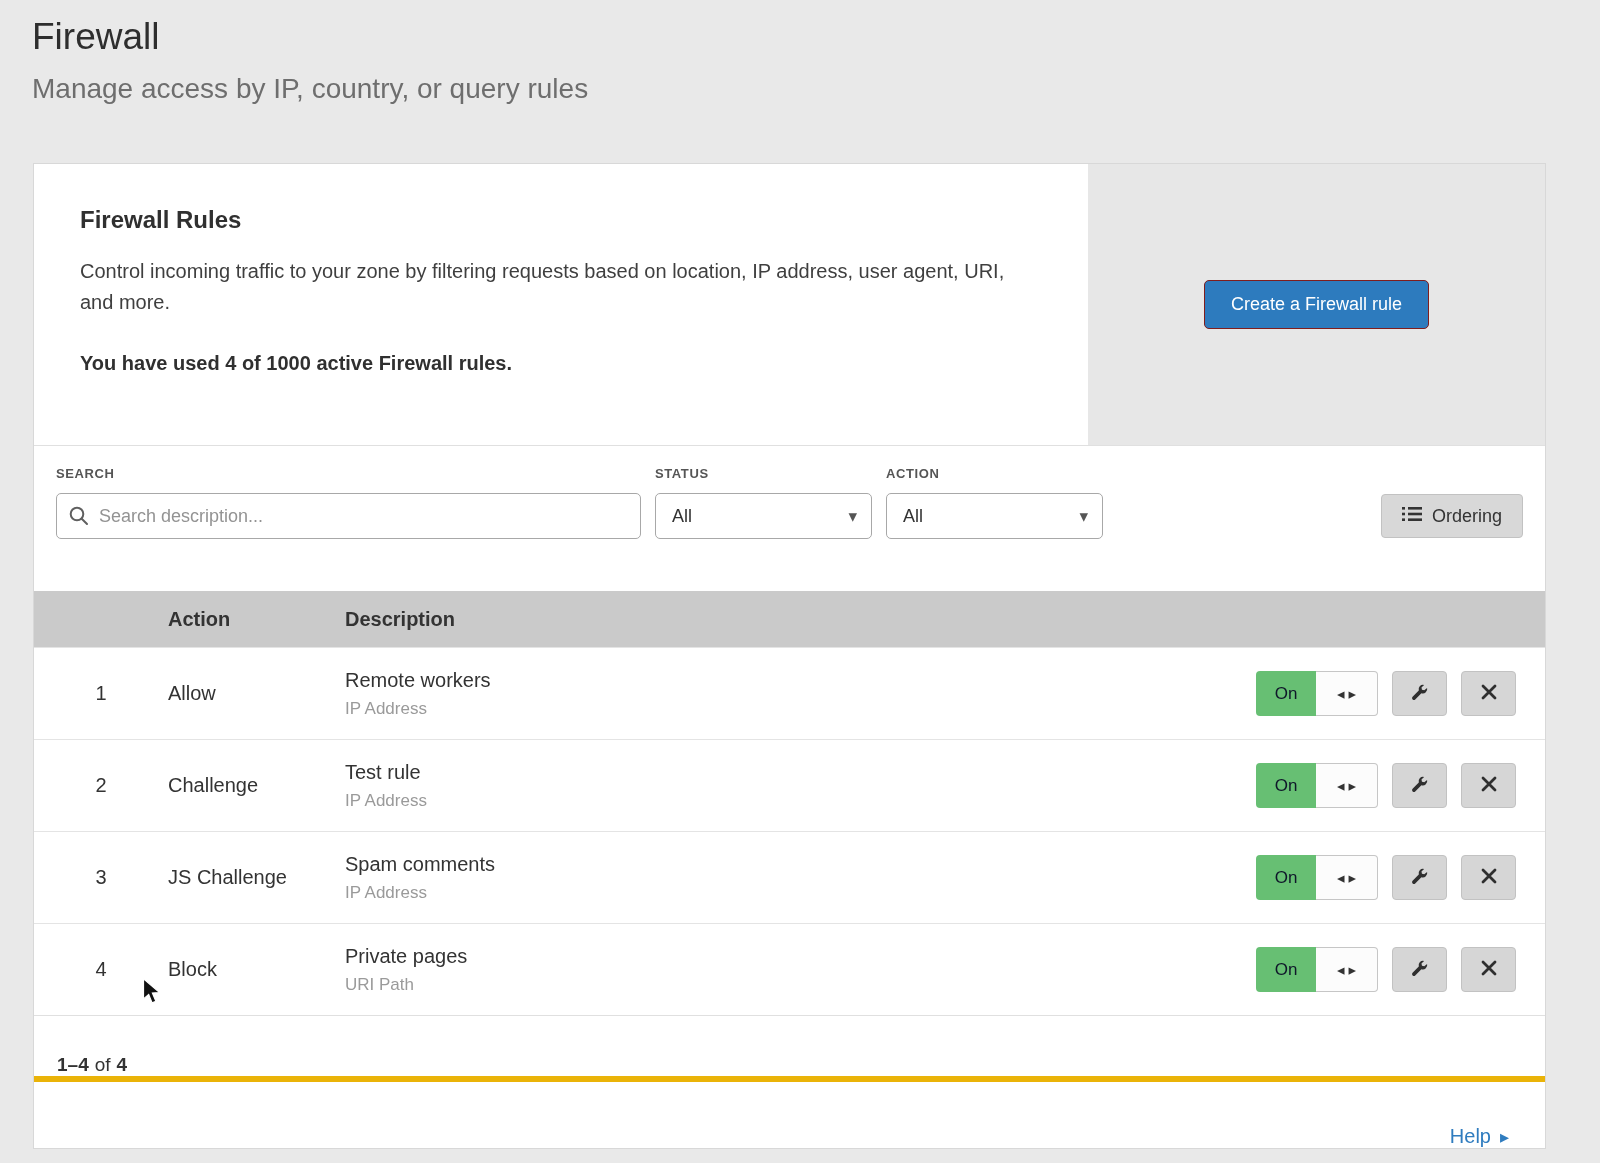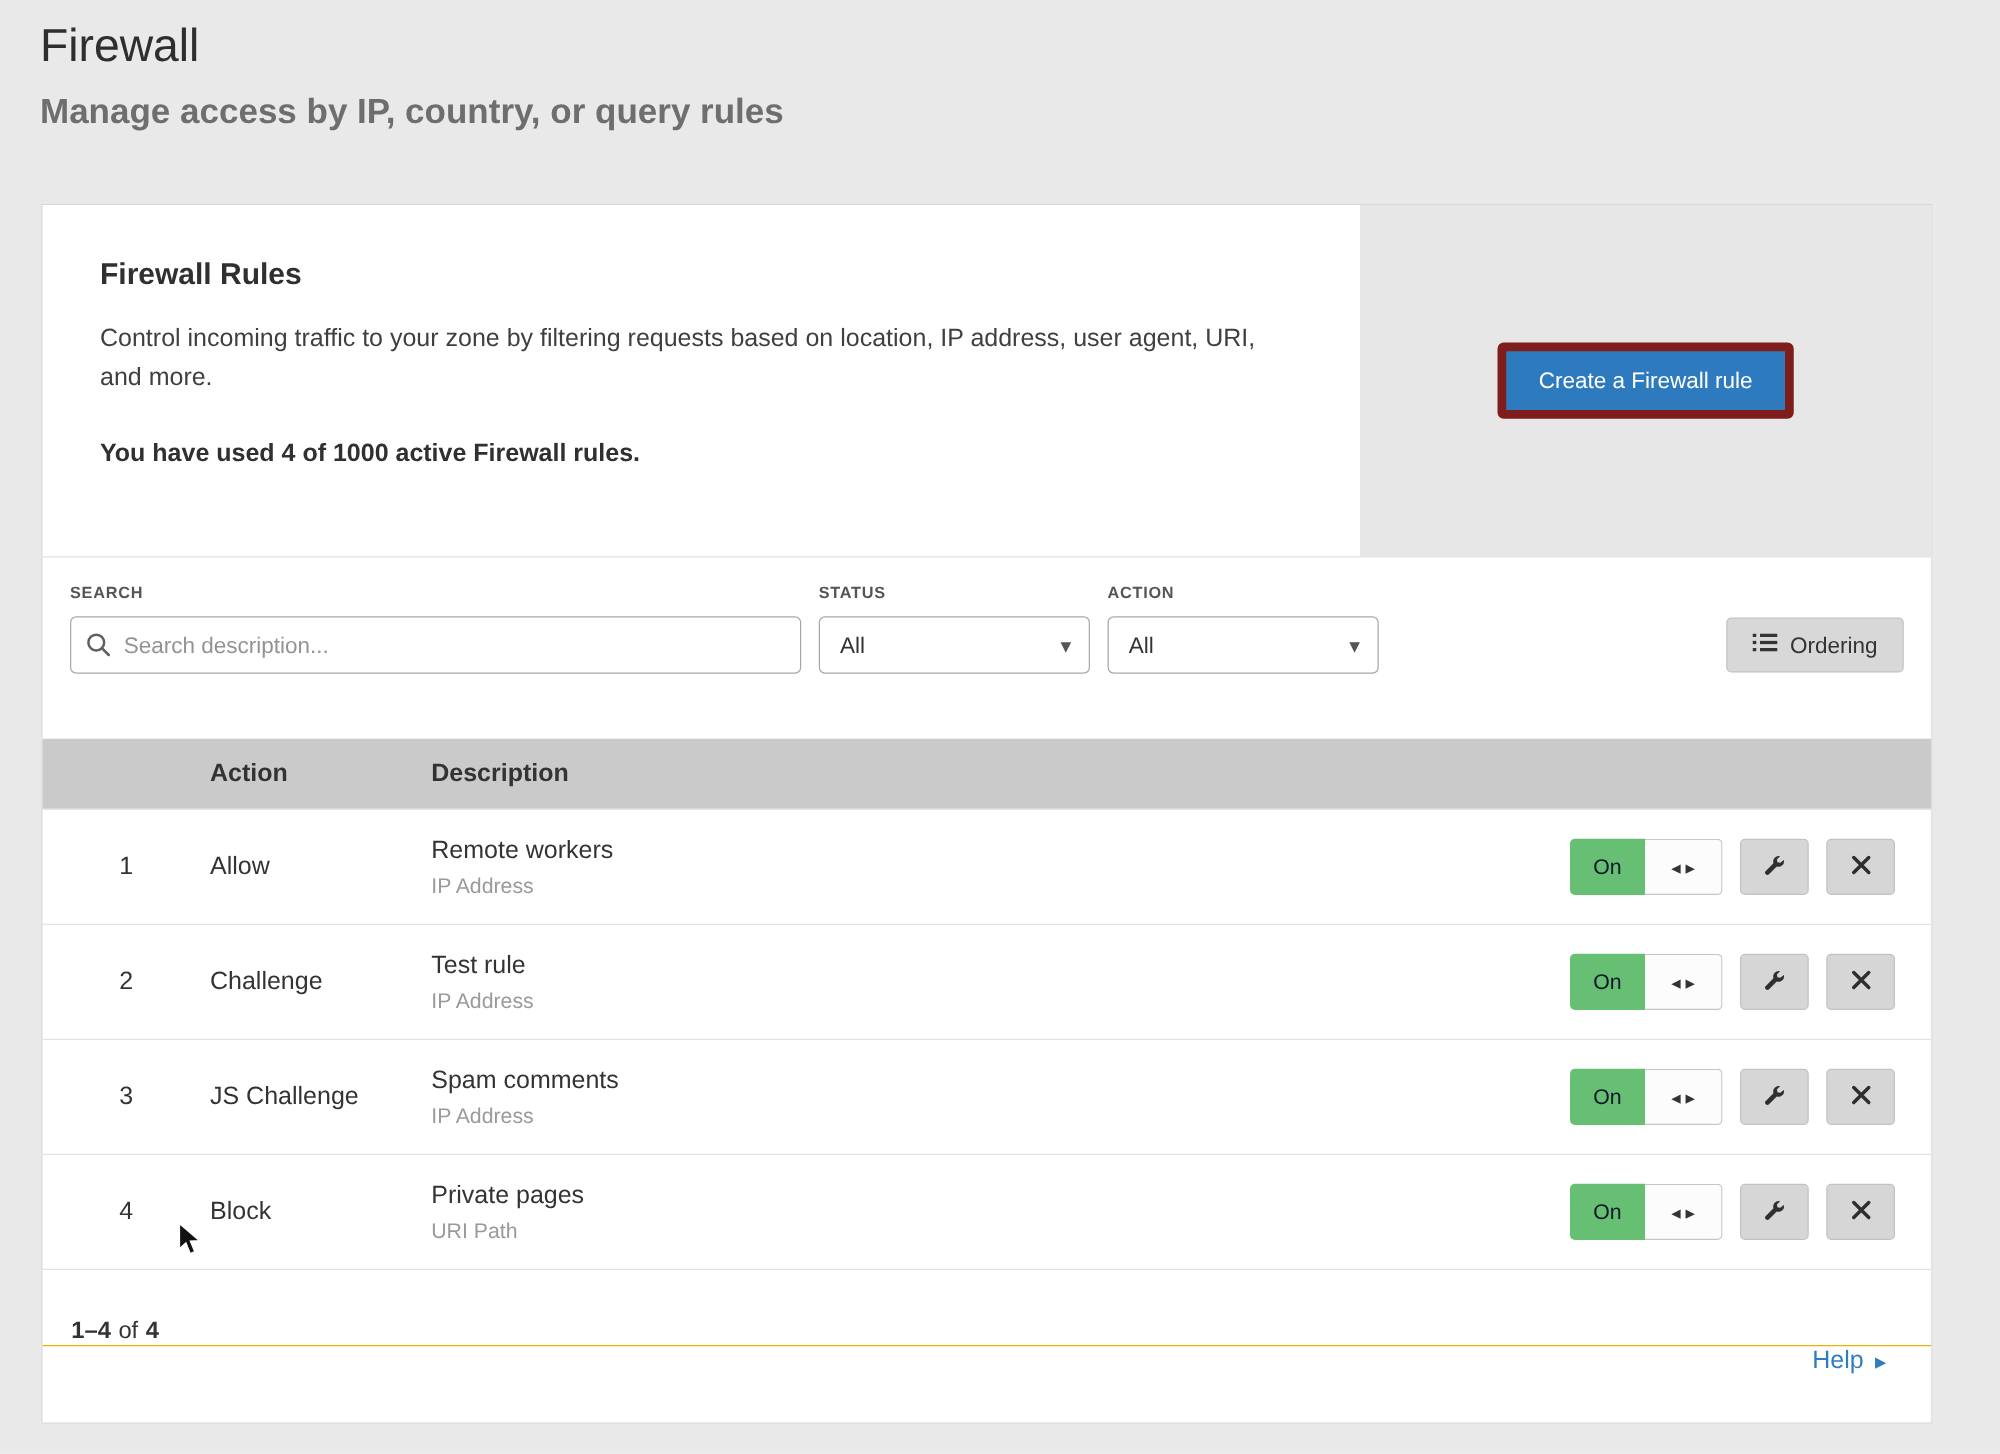--- a/index.html
+++ b/index.html
@@ -8,34 +8,34 @@
     background: #e9e9e9;
     font-family: "Liberation Sans", sans-serif;
     position: relative;
     overflow: hidden;
     color: #333;
   }
 
   
   .page-header { height: 143px; padding: 16px 0 0 32px; }
   .page-title { font-size: 37px; font-weight: 500; color: #2e2e2e; }
-  .page-subtitle { font-size: 28px; font-weight: 700; color: #6e6e6e; margin-top: 15px; }
+  .page-subtitle { font-size: 28px; font-weight: 400; color: #6e6e6e; margin-top: 15px; }
 
   
   .card { margin-left: 33px; width: 1513px; background: #fff; border: 1px solid #d8d8d8; margin-top: 20px; }
 
   .card-top { display: flex; height: 282px; border-bottom: 1px solid #e0e0e0; }
   .card-top-left { flex: 1; padding: 42px 40px 0 46px; }
   .card-heading { font-size: 24px; font-weight: 700; color: #303030; }
   .card-desc { font-size: 20px; line-height: 1.55; color: #3f3f3f; margin-top: 22px; max-width: 950px; }
   .card-usage { font-size: 20px; font-weight: 700; color: #303030; margin-top: 34px; }
   .card-top-right { width: 457px; background: #e7e7e7; display: flex; align-items: center; justify-content: center; }
   .create-btn {
     background: #2d7bbe; color: #fff; font-size: 18px; font-weight: 500;
-    padding: 13px 26px; border: 7px solid #7f1d1d; border-radius: 5px; cursor: pointer;
+    padding: 13px 26px; border: 1px solid #7f1d1d; border-radius: 5px; cursor: pointer;
     font-family: "Liberation Sans", sans-serif;
   }
 
   
   .filters { height: 145px; padding: 20px 22px 0 22px; display: flex; align-items: flex-start; }
   .filter-label { display: block; font-size: 13px; font-weight: 700; letter-spacing: .6px; color: #555; margin-bottom: 12px; }
   .search-group { width: 585px; margin-right: 14px; }
   .search-box { position: relative; height: 46px; background: #fff; border: 1px solid #a8a8a8; border-radius: 5px; }
   .search-box input {
     width: 100%; height: 100%; border: none; outline: none; background: transparent;
@@ -82,21 +82,21 @@
     font-size: 15px; letter-spacing: 4px; padding-left: 4px; color: #333; cursor: pointer;
   }
   .icon-btn {
     width: 55px; height: 45px; background: #d6d6d6; border: 1px solid #c2c2c2; border-radius: 4px;
     display: flex; align-items: center; justify-content: center; cursor: pointer;
   }
 
   
   .pagination { height: 61px; border-top: 1px solid #e0e0e0; display: flex; align-items: flex-end; gap: 6px; padding-left: 23px; font-size: 19px; color: #333; }
   .pag-strong { font-weight: 700; }
-  .help-row { height: 62px; border-top: 1px solid #eab308; display: flex; align-items: flex-start; justify-content: flex-end; padding-right: 36px; }
+  .help-row { height: 72px; border-top: 6px solid #eab308; display: flex; align-items: flex-end; justify-content: flex-end; padding-right: 36px; }
   .help-link { color: #2f7cbf; font-size: 20px; display: flex; align-items: center; gap: 9px; cursor: pointer; }
   .help-link .arrow { font-size: 18px; }
 
   .mouse-cursor { position: absolute; left: 142px; top: 978px; pointer-events: none; }
 </style>
 </head>
 <body>
 
 <div class="page-header">
   <div class="page-title">Firewall</div>

